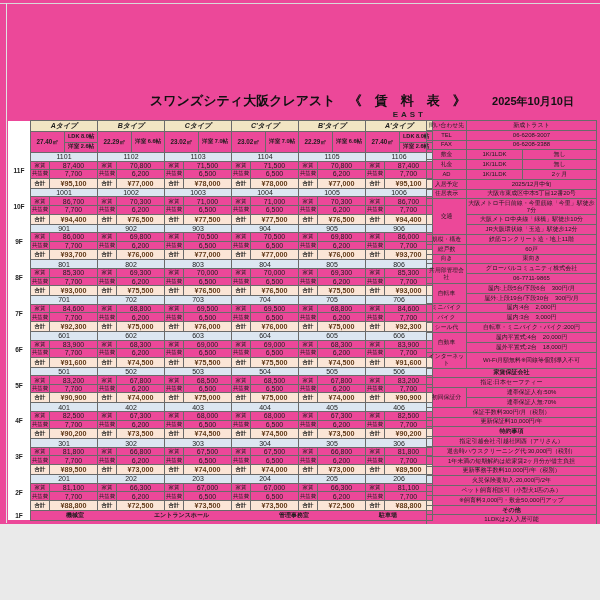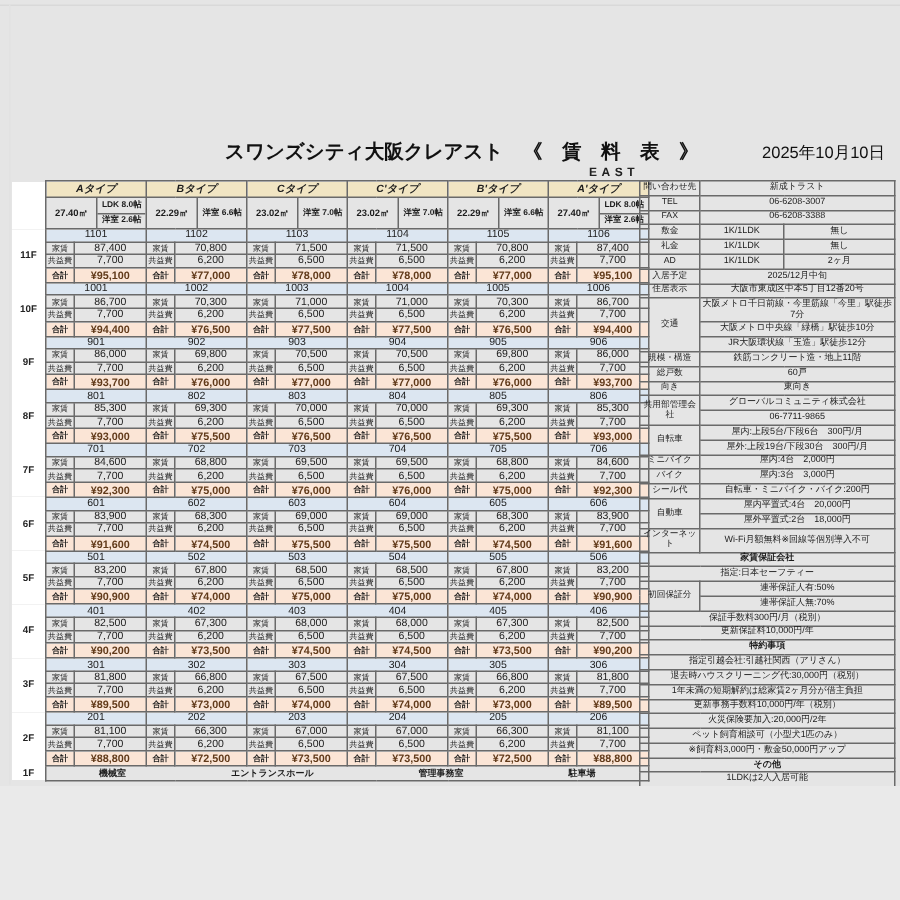--- a/index.html
+++ b/index.html
@@ -1,22 +1,22 @@
 <!DOCTYPE html>
 <html style="--c-type: #f1e5c3; --c-room: #dce6f1; --c-total: #fbe5d6; --c-totaltxt: #613a1a; --c-band: #eaeaea;"><head>
 <meta charset="utf-8">
 <style>
   html,body{margin:0;padding:0;}
   body{width:600px;height:600px;background:#ffffff;font-family:"Liberation Sans","DejaVu Sans",sans-serif;position:relative;overflow:hidden;}
-  .page{position:absolute;inset:0;background:#e5e5e5;}
+  .page{position:absolute;inset:0;background:#ec4899;}
   .top-line{position:absolute;top:3px;left:0;right:0;height:1px;background:#d9d9d9;}
   .left-line{position:absolute;top:3px;left:6px;width:1px;height:520px;background:#e2e2e2;}
   .bottom-band{position:absolute;left:0;right:0;top:524px;height:76px;background:var(--c-band,#eaeaea);}
   .title{position:absolute;left:150px;top:92px;font-size:13px;font-weight:bold;color:#111;white-space:nowrap;}
-  .date{position:absolute;right:10px;top:94px;font-size:11px;font-weight:normal;color:#111;}
+  .date{position:absolute;right:26px;top:94px;font-size:11px;font-weight:bold;color:#111;}
   .east{position:absolute;left:30px;width:396px;top:110px;text-align:right;font-size:8px;font-weight:bold;letter-spacing:3px;color:#222;}
 
   table{border-collapse:collapse;table-layout:fixed;}
   .rent-table{position:absolute;left:8px;top:120px;}
   .rent-table td{border:1px solid #6a6a6a;padding:0;text-align:center;vertical-align:middle;overflow:hidden;white-space:nowrap;color:#1c1c1c;}
   .rent-table td.floorcol{border:none;background:#fff;font-size:6.5px;font-weight:bold;color:#222;width:22px;}
   .type-name{background:var(--c-type,#f1e5c3);font-style:italic;font-weight:bold;font-size:7px;height:10px;}
   .spec{height:20px;}
   .spec-in{display:flex;height:100%;align-items:stretch;}
   .area{flex:1.05;display:flex;align-items:center;justify-content:center;font-size:6.3px;font-weight:bold;}

